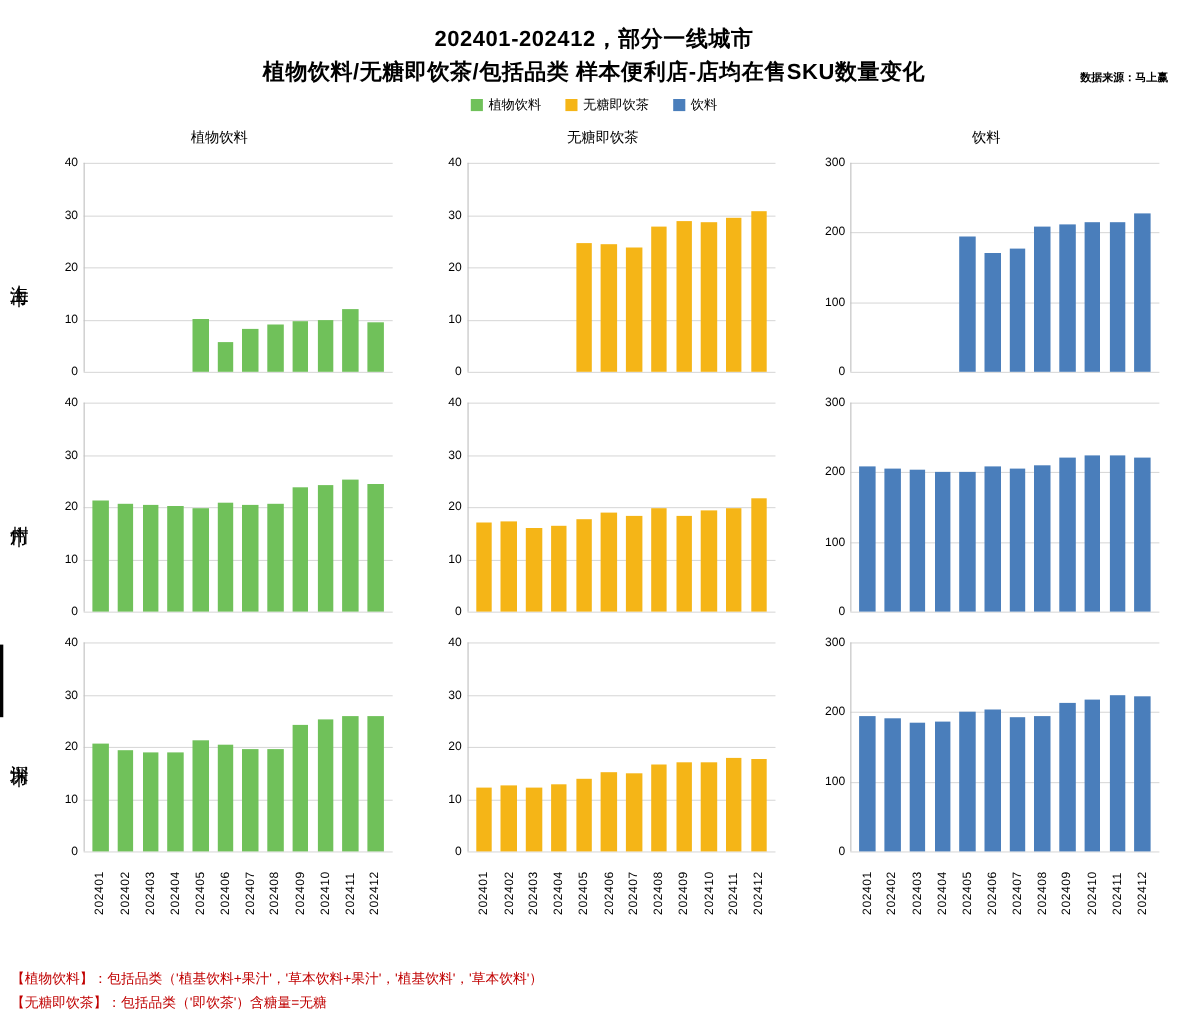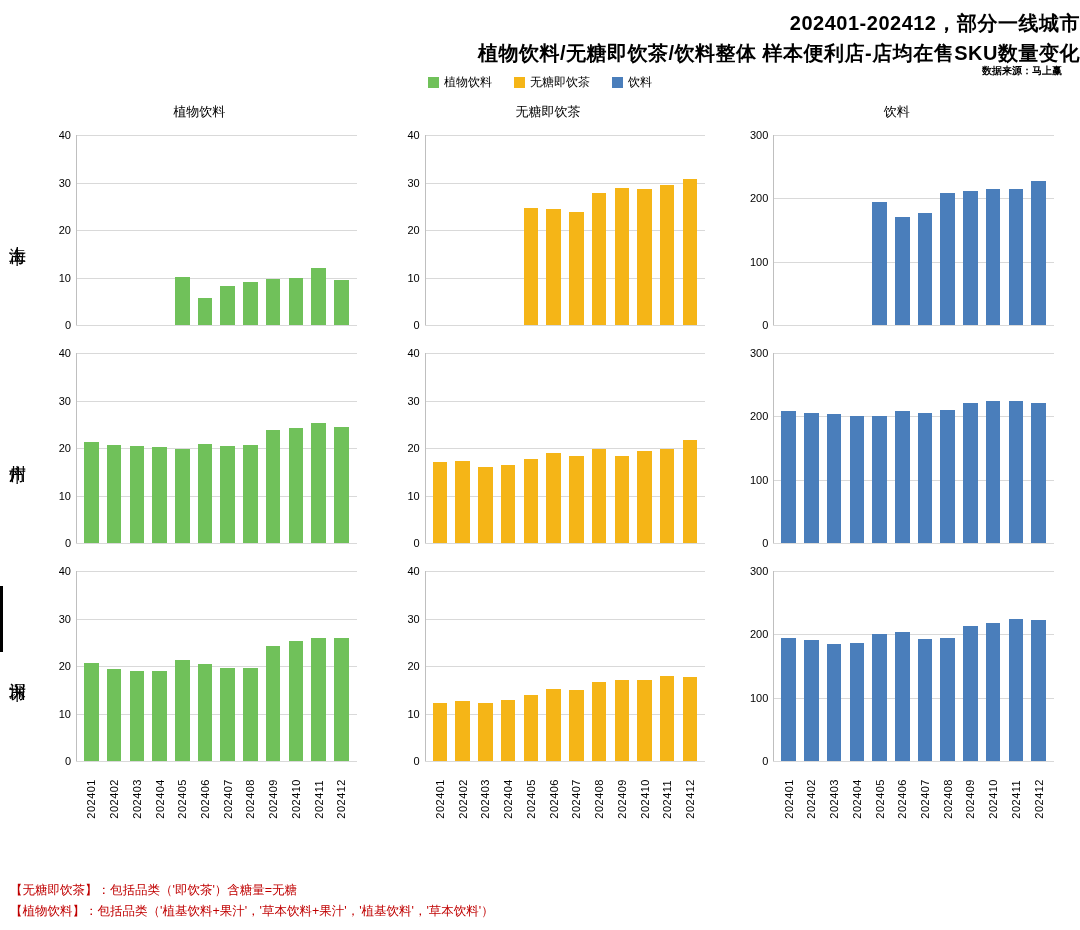--- a/index.html
+++ b/index.html
@@ -1,21 +1,21 @@
 <!DOCTYPE html>
 <html><head>
 <meta charset="utf-8">
 <style>
   html,body{margin:0;padding:0;}
   body{
     width:1080px;height:930px;background:#ffffff;
     font-family:"Liberation Sans","DejaVu Sans",sans-serif;
     color:#000;position:relative;overflow:hidden;
   }
-  .title-block{text-align:right;padding-top:8px;}
+  .title-block{text-align:center;padding-top:21px;}
   .title-line{font-size:20px;font-weight:bold;letter-spacing:.5px;line-height:30px;}
   .source{position:absolute;right:18px;top:64px;font-size:10px;font-weight:bold;}
   .legend{display:flex;justify-content:center;gap:22px;margin-top:6px;font-size:12px;}
   .legend-item{display:flex;align-items:center;gap:5px;}
   .swatch{width:11px;height:11px;display:inline-block;}
   .col-titles{display:flex;margin-top:12px;}
   .col-title{flex:1;text-align:center;font-size:13px;}
   .grid{position:relative;margin-top:4px;}
   .row{display:flex;height:218px;position:relative;}
   .rowlabel{
@@ -40,21 +40,21 @@
   .xslot{flex:1;display:flex;justify-content:center;}
   .xlab{font-size:11px;writing-mode:vertical-rl;text-orientation:sideways;transform:rotate(180deg);letter-spacing:.5px;}
   .notes{position:absolute;left:10px;bottom:8px;font-size:12.5px;line-height:21px;color:#c00000;}
   .leftbar{position:absolute;left:0;top:586px;width:3px;height:66px;background:#000;}
 </style>
 </head>
 <body>
 
 <div class="title-block">
   <div class="title-line">202401-202412，部分一线城市</div>
-  <div class="title-line">植物饮料/无糖即饮茶/饮料整体 样本便利店-店均在售SKU数量变化</div>
+  <div class="title-line">植物饮料/无糖即饮茶/包括品类 样本便利店-店均在售SKU数量变化</div>
 </div>
 
 <div class="source">数据来源：马上赢</div>
 
 <div class="legend">
   <div class="legend-item">
     <span class="swatch" style="background: rgb(112, 193, 90);"></span>
     <span>植物饮料</span>
   </div>
   <div class="legend-item">
@@ -651,15 +651,15 @@
         <div class="xslot">
           <div class="xlab">202412</div>
         </div>
       </div>
     </div>
   </div>
 
 <div class="leftbar"></div>
 
 <div class="notes">
+  <div>【植物饮料】：包括品类（'植基饮料+果汁'，'草本饮料+果汁'，'植基饮料'，'草本饮料'）</div>
   <div>【无糖即饮茶】：包括品类（'即饮茶'）含糖量=无糖</div>
-  <div>【植物饮料】：包括品类（'植基饮料+果汁'，'草本饮料+果汁'，'植基饮料'，'草本饮料'）</div>
 </div>
 
 </body></html>

